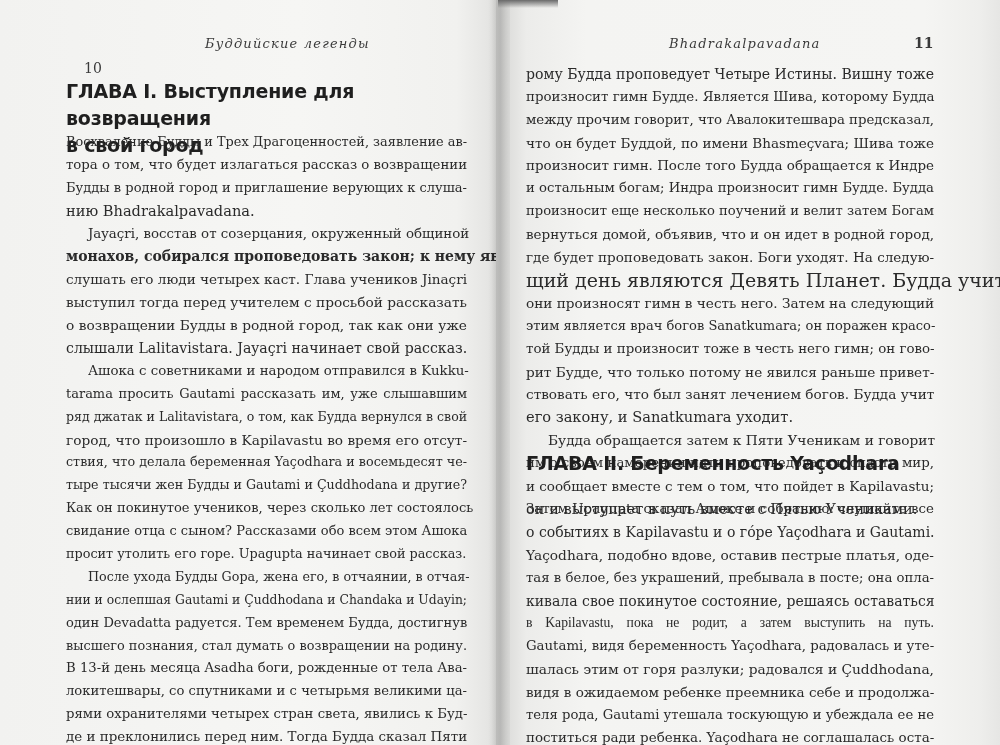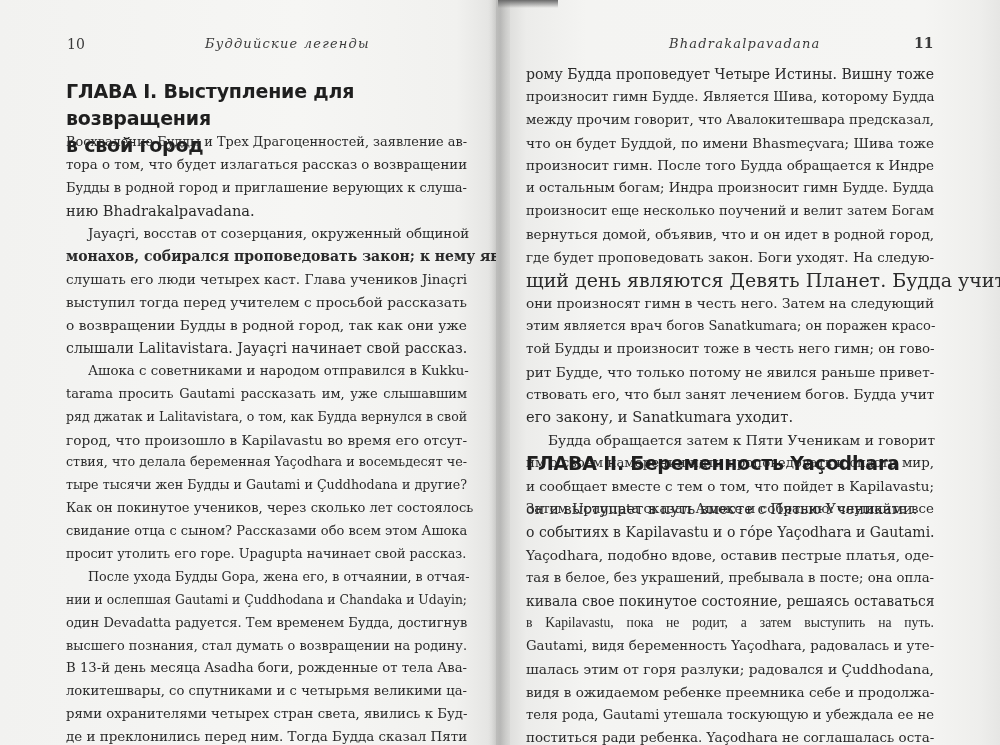--- a/index.html
+++ b/index.html
@@ -26,21 +26,21 @@
   }
   .top-edge {
     position: absolute; left: 498px; top: 0; width: 60px; height: 8px;
     background: linear-gradient(to bottom, #6a6a6a, rgba(0,0,0,0));
   }
   .running-head {
     position: absolute; top: 36px; font-size: 13px; color: #3a3a3a;
   }
   .folio { font-family: "DejaVu Serif", serif; font-size: 14px; }
   .rh-title { font-style: italic; letter-spacing: 1.2px; font-size: 13px; }
-  .left .folio { left: 67px; }
+  .left .folio { left: 84px; margin-top: 24px; }
   .left .rh-title { left: 205px; }
   .right .rh-title { left: 173px; }
   .right .folio { left: 418px; top: 35px; font-weight: 600; }
 
   .text-block { position: absolute; font-size: 14.6px; line-height: 22.9px; }
   .left .text-block { left: 66px; width: 401px; }
   .right .text-block { left: 30px; width: 408px; }
 
   .chapter-title {
     font-family: "DejaVu Sans", "Liberation Sans", sans-serif;

